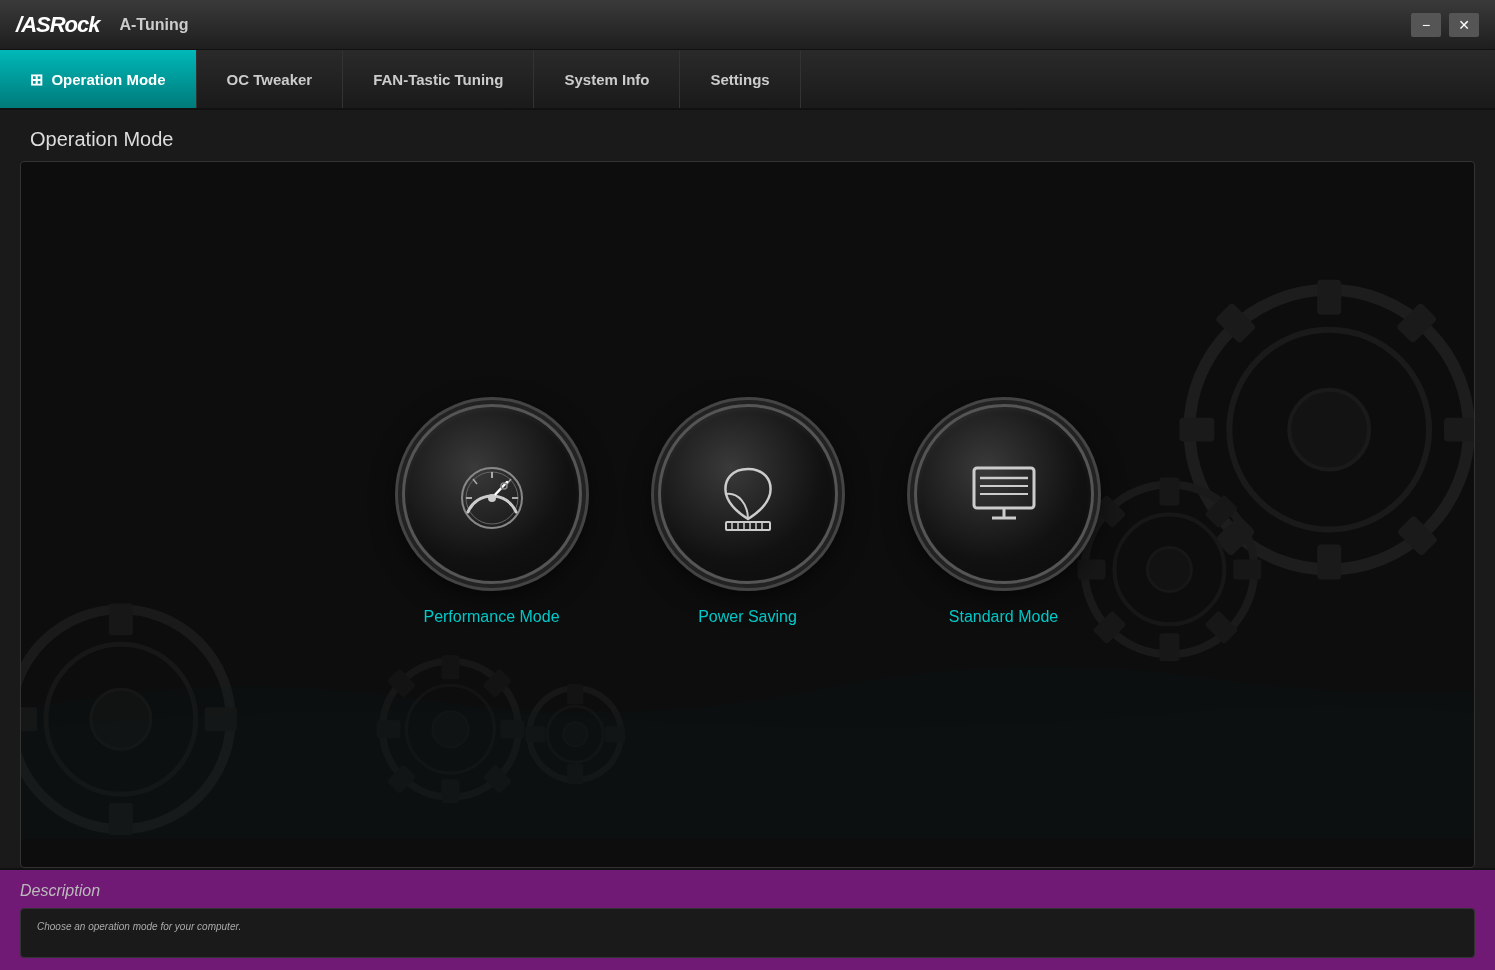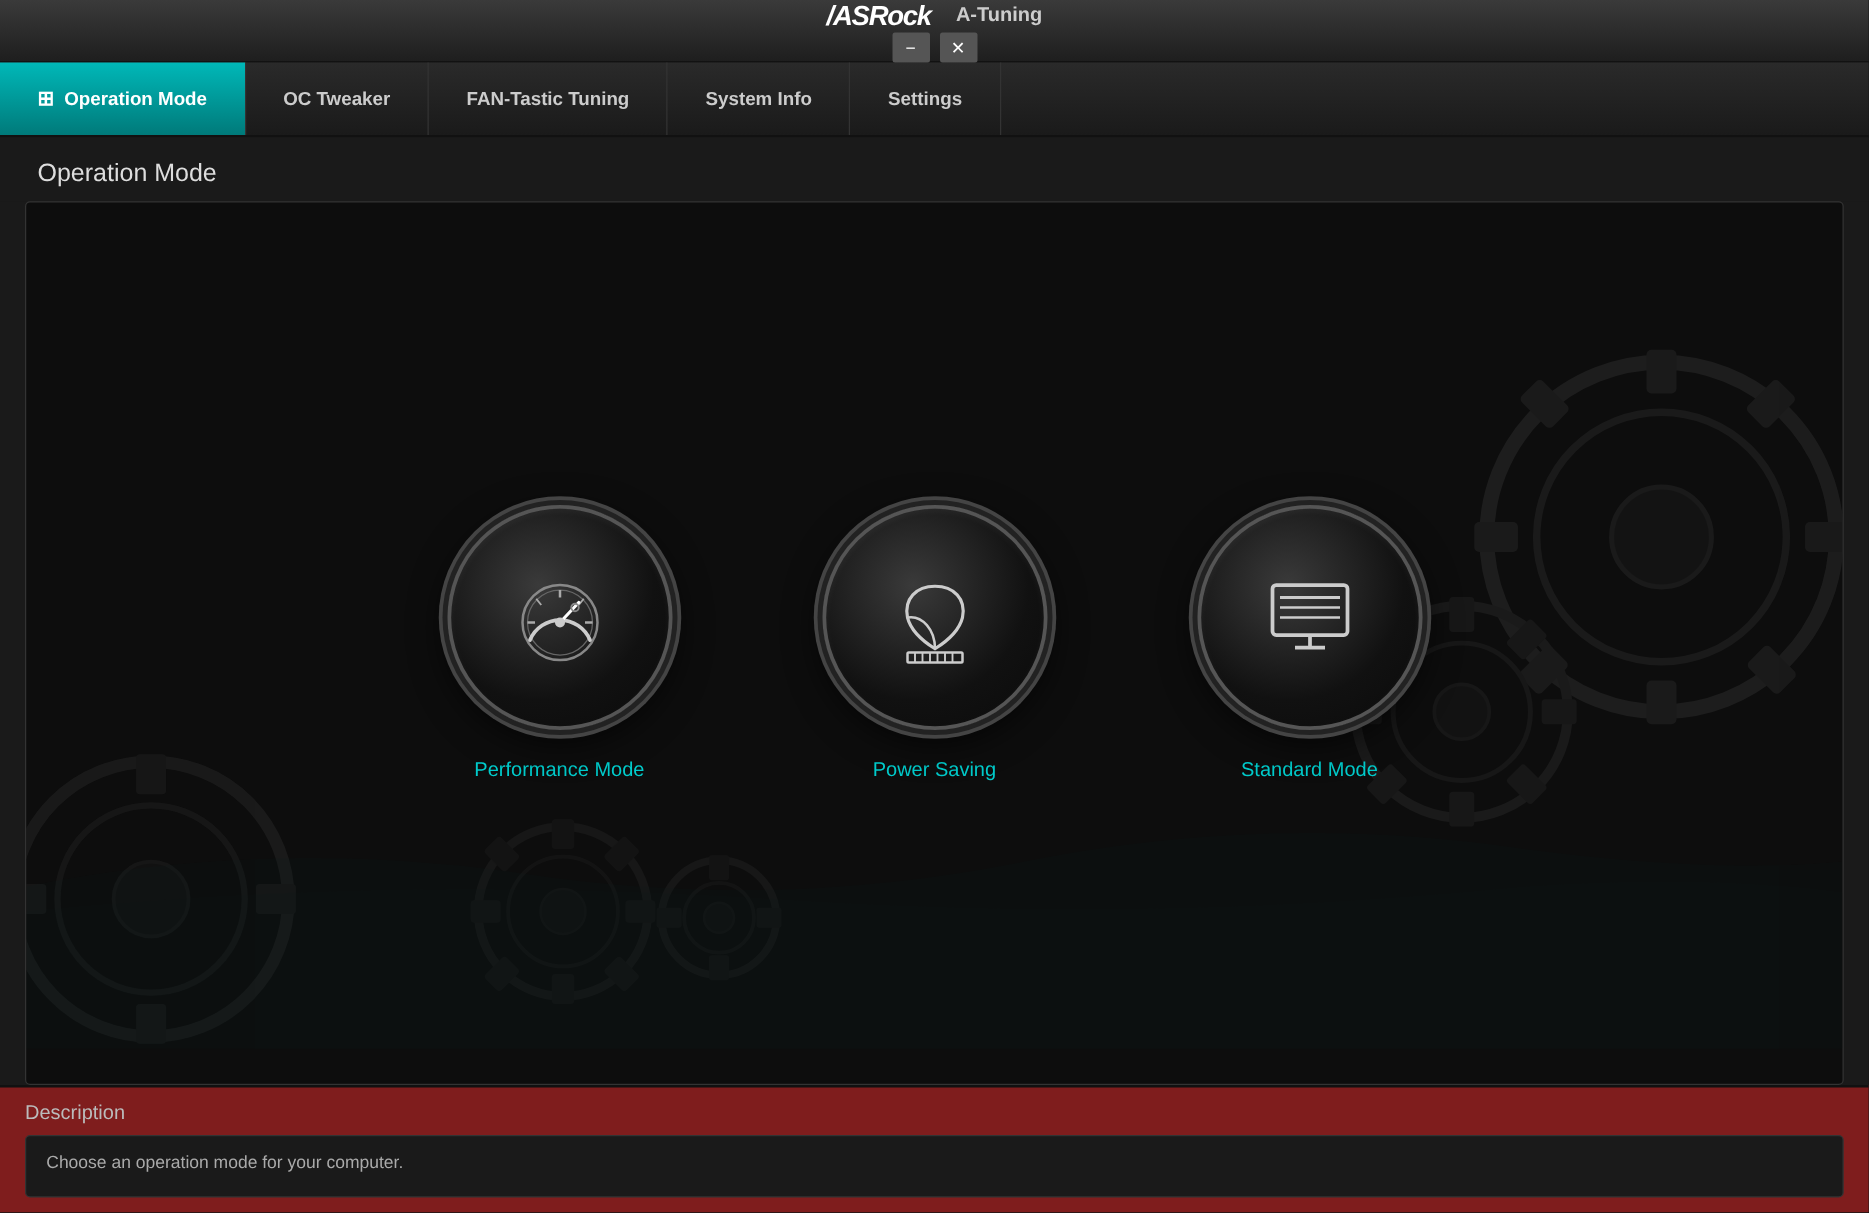--- a/index.html
+++ b/index.html
@@ -15,21 +15,20 @@
     
     #titlebar {
       width: 100%;
       height: 50px;
       background: linear-gradient(180deg, #3a3a3a 0%, #1e1e1e 100%);
       display: flex;
       align-items: center;
       justify-content: space-between;
       padding: 0 16px;
       border-bottom: 1px solid #111;
-      flex-direction: column;
     }
     #titlebar-left {
       display: flex;
       align-items: center;
       gap: 20px;
     }
     #logo {
       color: #fff;
       font-size: 22px;
       font-weight: bold;
@@ -131,21 +130,21 @@
       top: 0; left: 0; width: 100%; height: 100%;
       pointer-events: none;
       opacity: 0.18;
     }
 
     
     #modes-container {
       display: flex;
       align-items: center;
       justify-content: center;
-      gap: 120px;
+      gap: 76px;
       position: relative;
       z-index: 2;
       padding: 40px;
     }
 
     .mode-item {
       display: flex;
       flex-direction: column;
       align-items: center;
       gap: 24px;
@@ -177,37 +176,38 @@
     }
 
     .mode-label {
       color: #00cccc;
       font-size: 16px;
       text-align: center;
     }
 
     
     #description-section {
-      background: #7f1d1d;
+      background: #701a75;
       border-top: 2px solid #111;
       padding: 12px 20px;
       margin-top: 0;
+      font-style: italic;
     }
     #description-title {
       color: #bbb;
       font-size: 16px;
       margin-bottom: 8px;
     }
     #description-box {
       background: #1a1a1a;
       border: 1px solid #333;
       border-radius: 4px;
       padding: 12px 16px;
       color: #aaa;
-      font-size: 14px;
+      font-size: 10px;
       min-height: 50px;
     }
   </style>
 </head>
 <body>
 
 <div id="titlebar">
   <div id="titlebar-left">
     <div id="logo">
       <span class="as">/</span><span class="rock">ASRock</span>

